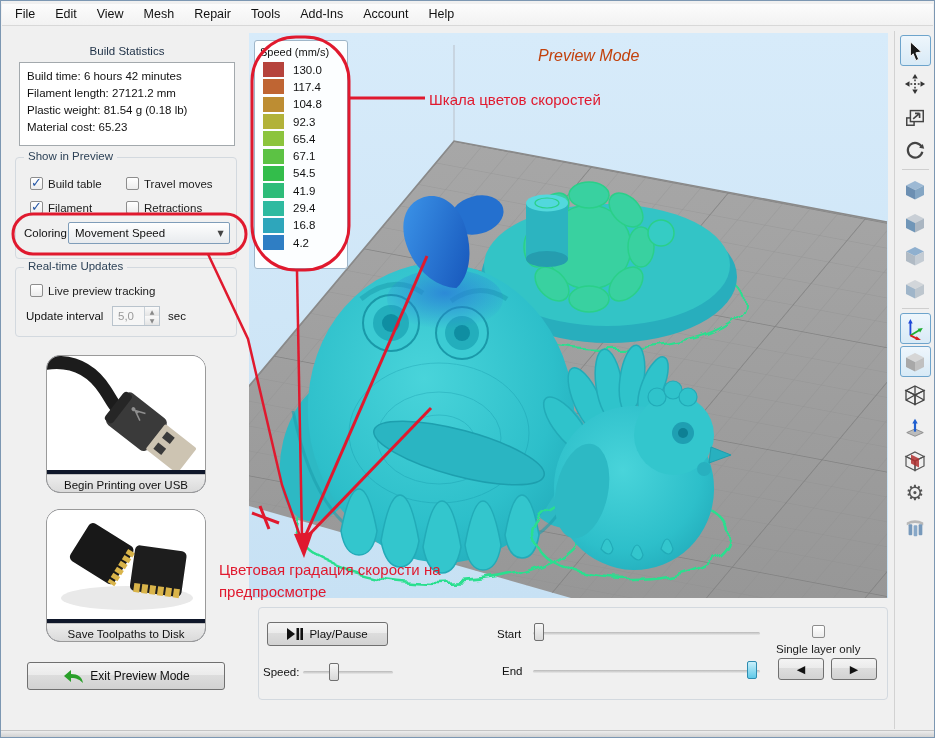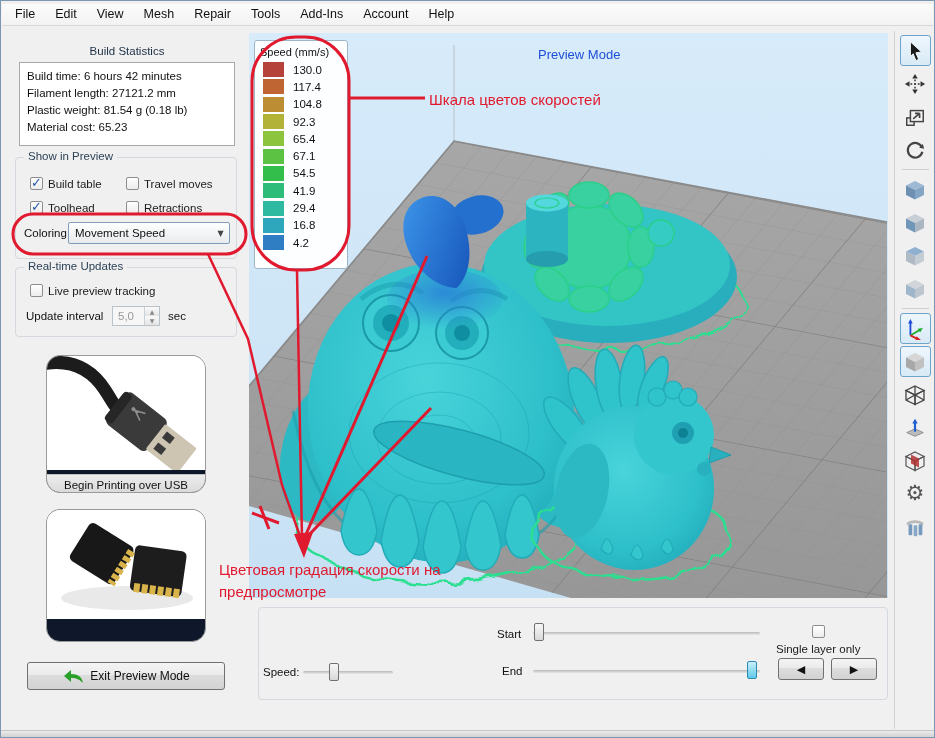--- a/index.html
+++ b/index.html
@@ -50,21 +50,21 @@
   .spinner .sp-arrows span { flex:1; font-size:6px; line-height:9px; text-align:center; color:#888;
     font-family:"DejaVu Sans",sans-serif; background:linear-gradient(#fafafa,#e4e4e4); }
   .img-btn { position:absolute; width:160px; background:#0f172a; border:1px solid #9a9a9a;
     border-radius:14px; overflow:hidden; }
   .img-btn .img-area { width:100%; background:#fff; }
   .img-btn .img-label { height:22px; line-height:21px; text-align:center; font-size:11.5px; color:#111;
     background:linear-gradient(#ededed,#d6d6d6); border-top:1px solid #c2c2c2; }
 
   
   .viewport { left:248px; top:32px; width:639px; height:565px; background:#cde5f7; }
-  .preview-mode-label { position:absolute; left:289px; top:14px; font-size:13px; color:#1d4ed8; }
+  .preview-mode-label { position:absolute; left:289px; top:14px; font-size:16px; color:#c2410c;font-style:italic; }
   .legend { position:absolute; left:5px; top:7px; width:94px; height:229px; background:#fcfeff;
     border:1px solid #9fb6c9; border-radius:3px; }
   .legend-title { font-size:11px; color:#111; margin:5px 0 3px 5px; }
   .legend-row { display:flex; align-items:center; height:17.3px; }
   .legend-swatch { width:21px; height:15px; margin:0 9px 0 8px; }
   .legend-value { font-size:11.5px; color:#111; }
 
   
   .slider-track { position:absolute; height:3px; background:linear-gradient(#b8b8b8,#e9e9e9);
     border-radius:2px; }
@@ -124,21 +124,21 @@
     <div class="checkrow" style="left:14px; top:19px;">
       <span class="cb checked"></span>
       <span class="cb-label">Build table</span>
     </div>
     <div class="checkrow" style="left:110px; top:19px;">
       <span class="cb"></span>
       <span class="cb-label">Travel moves</span>
     </div>
     <div class="checkrow" style="left:14px; top:43px;">
       <span class="cb checked"></span>
-      <span class="cb-label">Toolhead</span>
+      <span class="cb-label">Filament</span>
     </div>
     <div class="checkrow" style="left:110px; top:43px;">
       <span class="cb"></span>
       <span class="cb-label">Retractions</span>
     </div>
     <span class="label12" style="left:8px; top:69px;">Coloring</span>
     <div class="dropdown">
       <span class="dd-text">Movement Speed</span>
       <span class="dd-arrow">▼</span>
     </div>
@@ -198,20 +198,21 @@
         <g fill="#d9b44a">
           <rect x="88" y="76" width="6" height="9"></rect>
             <rect x="96" y="76" width="6" height="9"></rect>
           <rect x="104" y="76" width="6" height="9"></rect>
             <rect x="112" y="76" width="6" height="9"></rect>
           <rect x="120" y="76" width="6" height="9"></rect>
             <rect x="128" y="76" width="6" height="9"></rect>
         </g>
       </g>
     </svg>
+    <div class="img-label">Save Toolpaths to Disk</div>
   </div>
 
   <div class="btn abs" style="left:26px; top:661px; width:198px; height:28px; font-size:12px;">
     <svg width="22" height="14" viewBox="0 0 22 14">
       <path d="M 9,1 L 2,7 L 9,13 L 9,9 C 15,9 18,11 21,14 C 20,8 16,5 9,5 Z" fill="#2aa02a"></path>
     </svg>
     <span>Exit Preview Mode</span>
   </div>
 
   <div class="abs viewport">
@@ -408,20 +409,28 @@
           <div class="legend-row">
             <span class="legend-swatch" style="background-color: rgb(47, 126, 196);"></span>
             <span class="legend-value">4.2</span>
           </div>
         </div>
     </div>
   </div>
 
   <div class="groupbox" style="left:257px; top:606px; width:630px; height:93px;"></div>
 
+  <div class="btn abs" style="left:266px; top:621px; width:121px; height:24px;">
+    <svg width="16" height="12" viewBox="0 0 16 12">
+      <path d="M 0,0 L 8,6 L 0,12 Z" fill="#111"></path>
+        <rect x="9.5" y="0" width="2.6" height="12" fill="#111"></rect>
+        <rect x="13.4" y="0" width="2.6" height="12" fill="#111"></rect>
+    </svg>
+    <span>Play/Pause</span>
+  </div>
 
   <span class="label12" style="left:262px; top:665px;text-align:center;">Speed:</span>
   <div class="slider-track" style="left:302px; top:670px; width:90px;"></div>
   <div class="slider-thumb" style="left:328px; top:662px;"></div>
 
 
   <span class="label12" style="left:496px; top:627px;">Start</span>
   <div class="slider-track" style="left:532px; top:631px; width:227px;"></div>
   <div class="slider-thumb" style="left:533px; top:622px;"></div>
 

